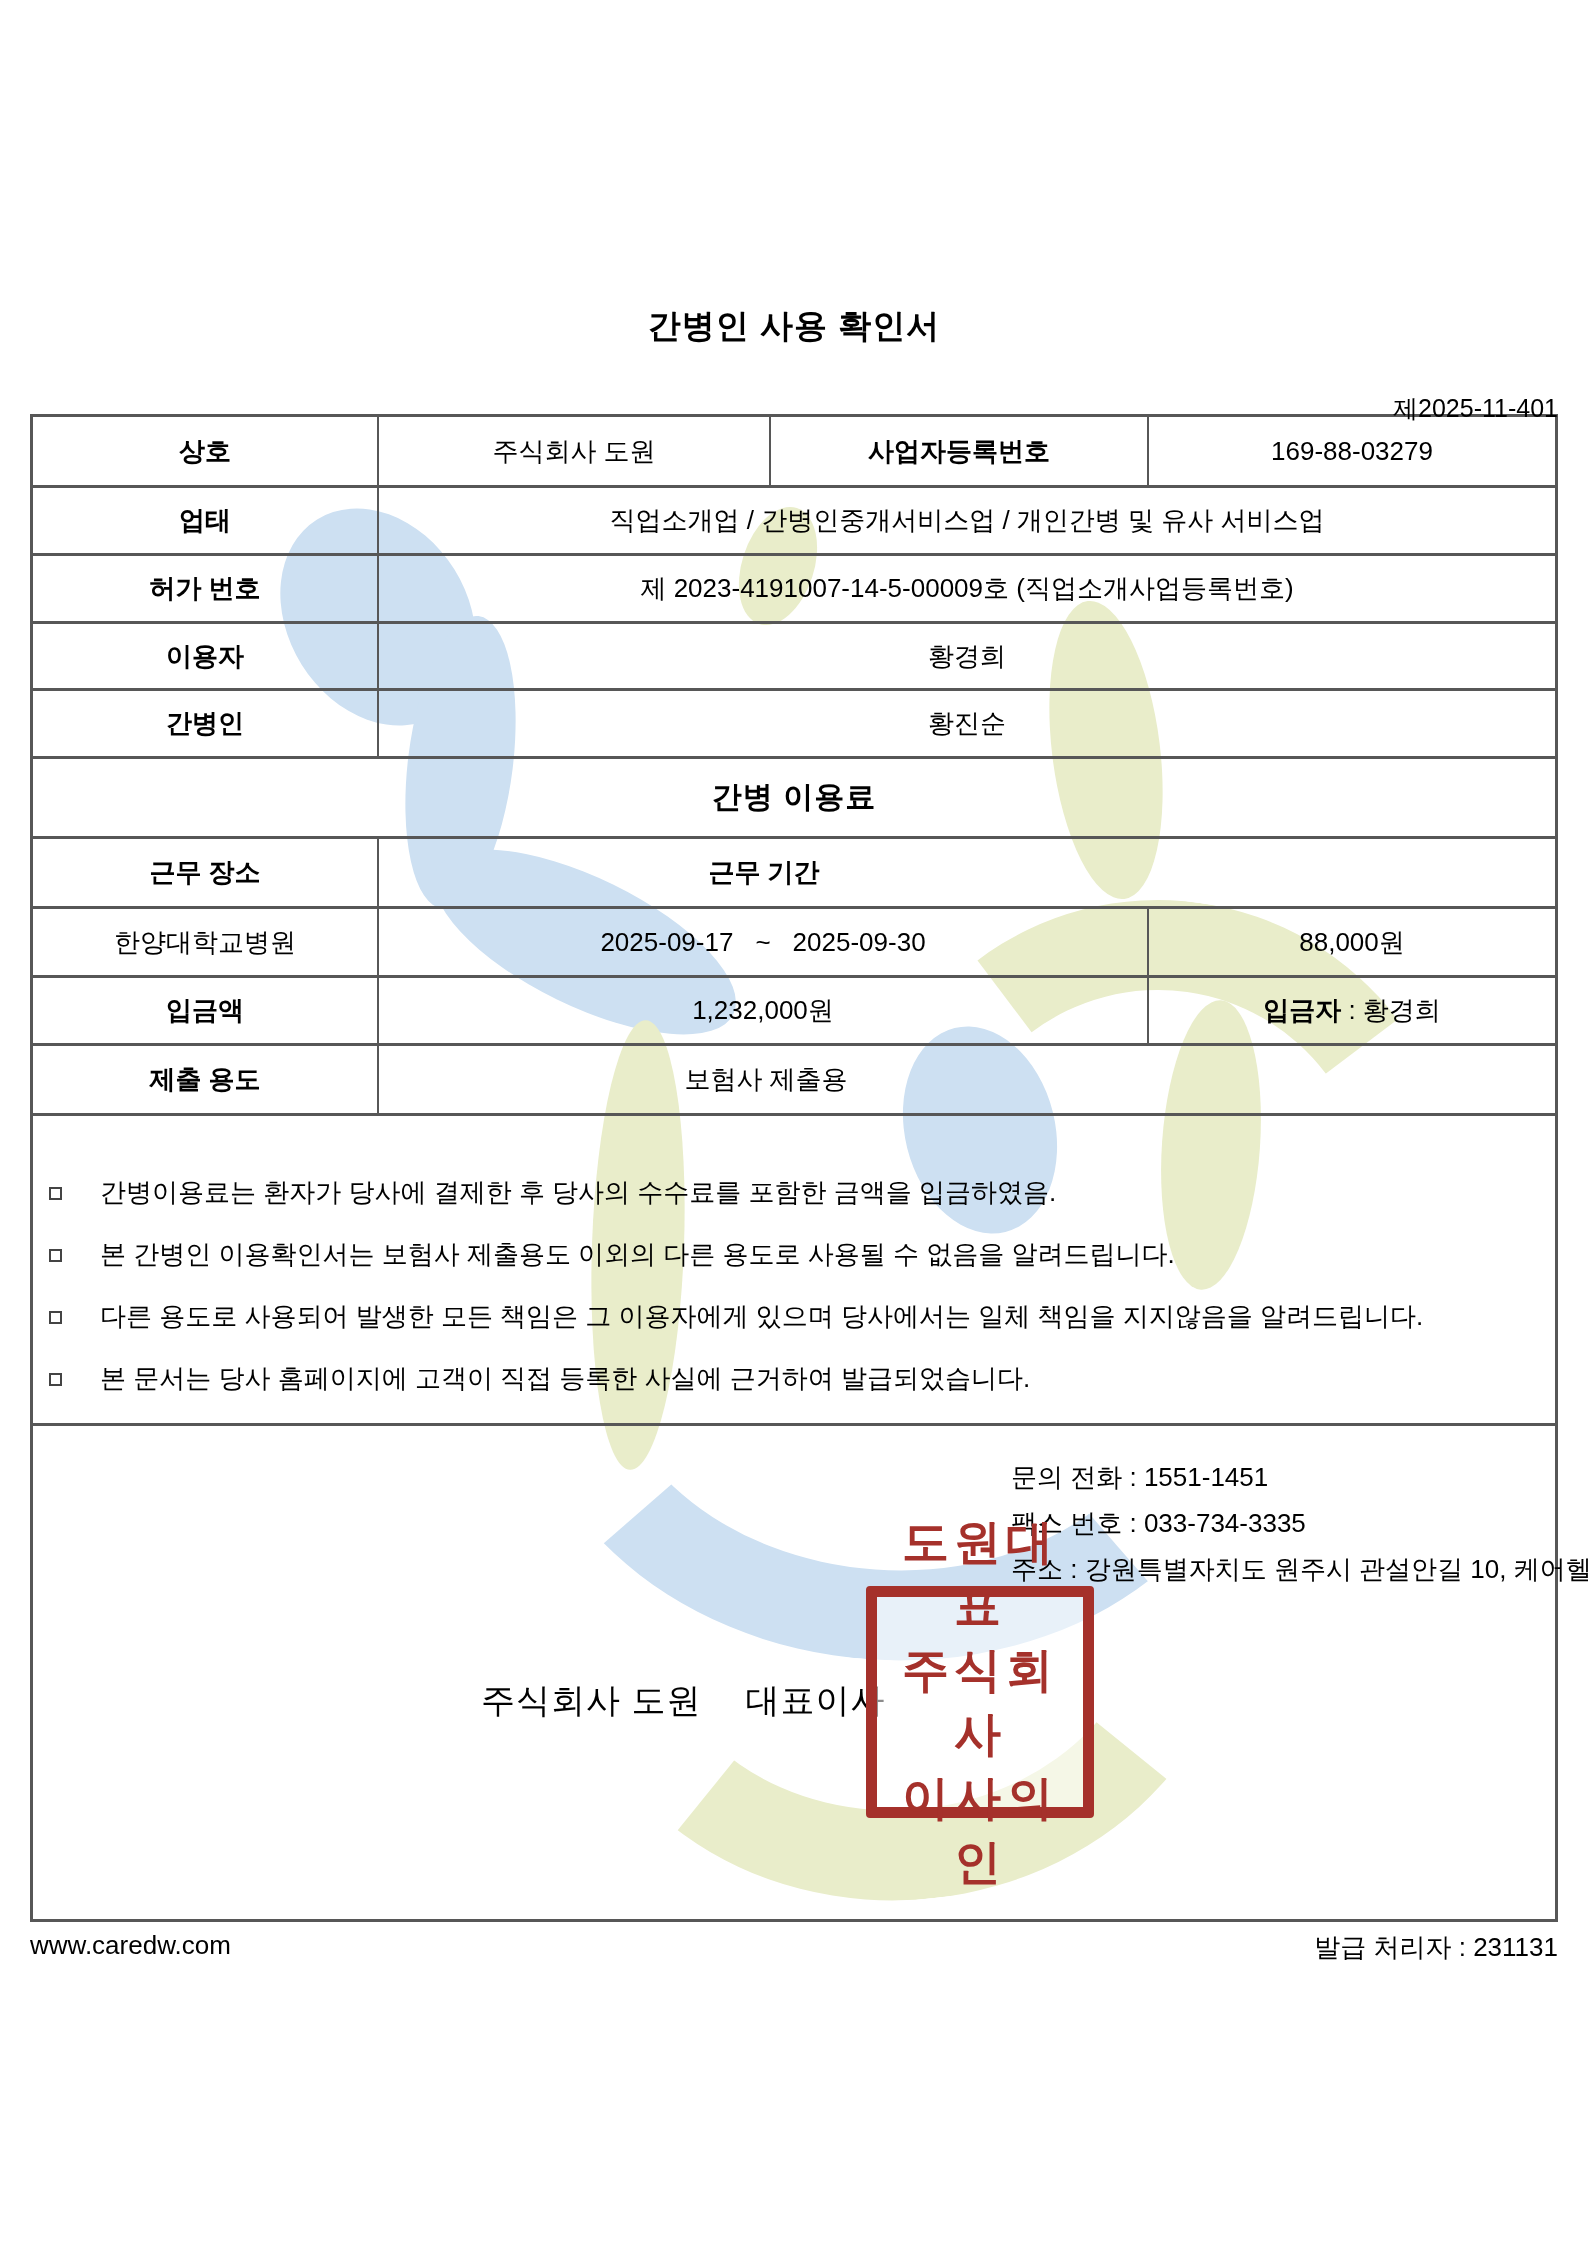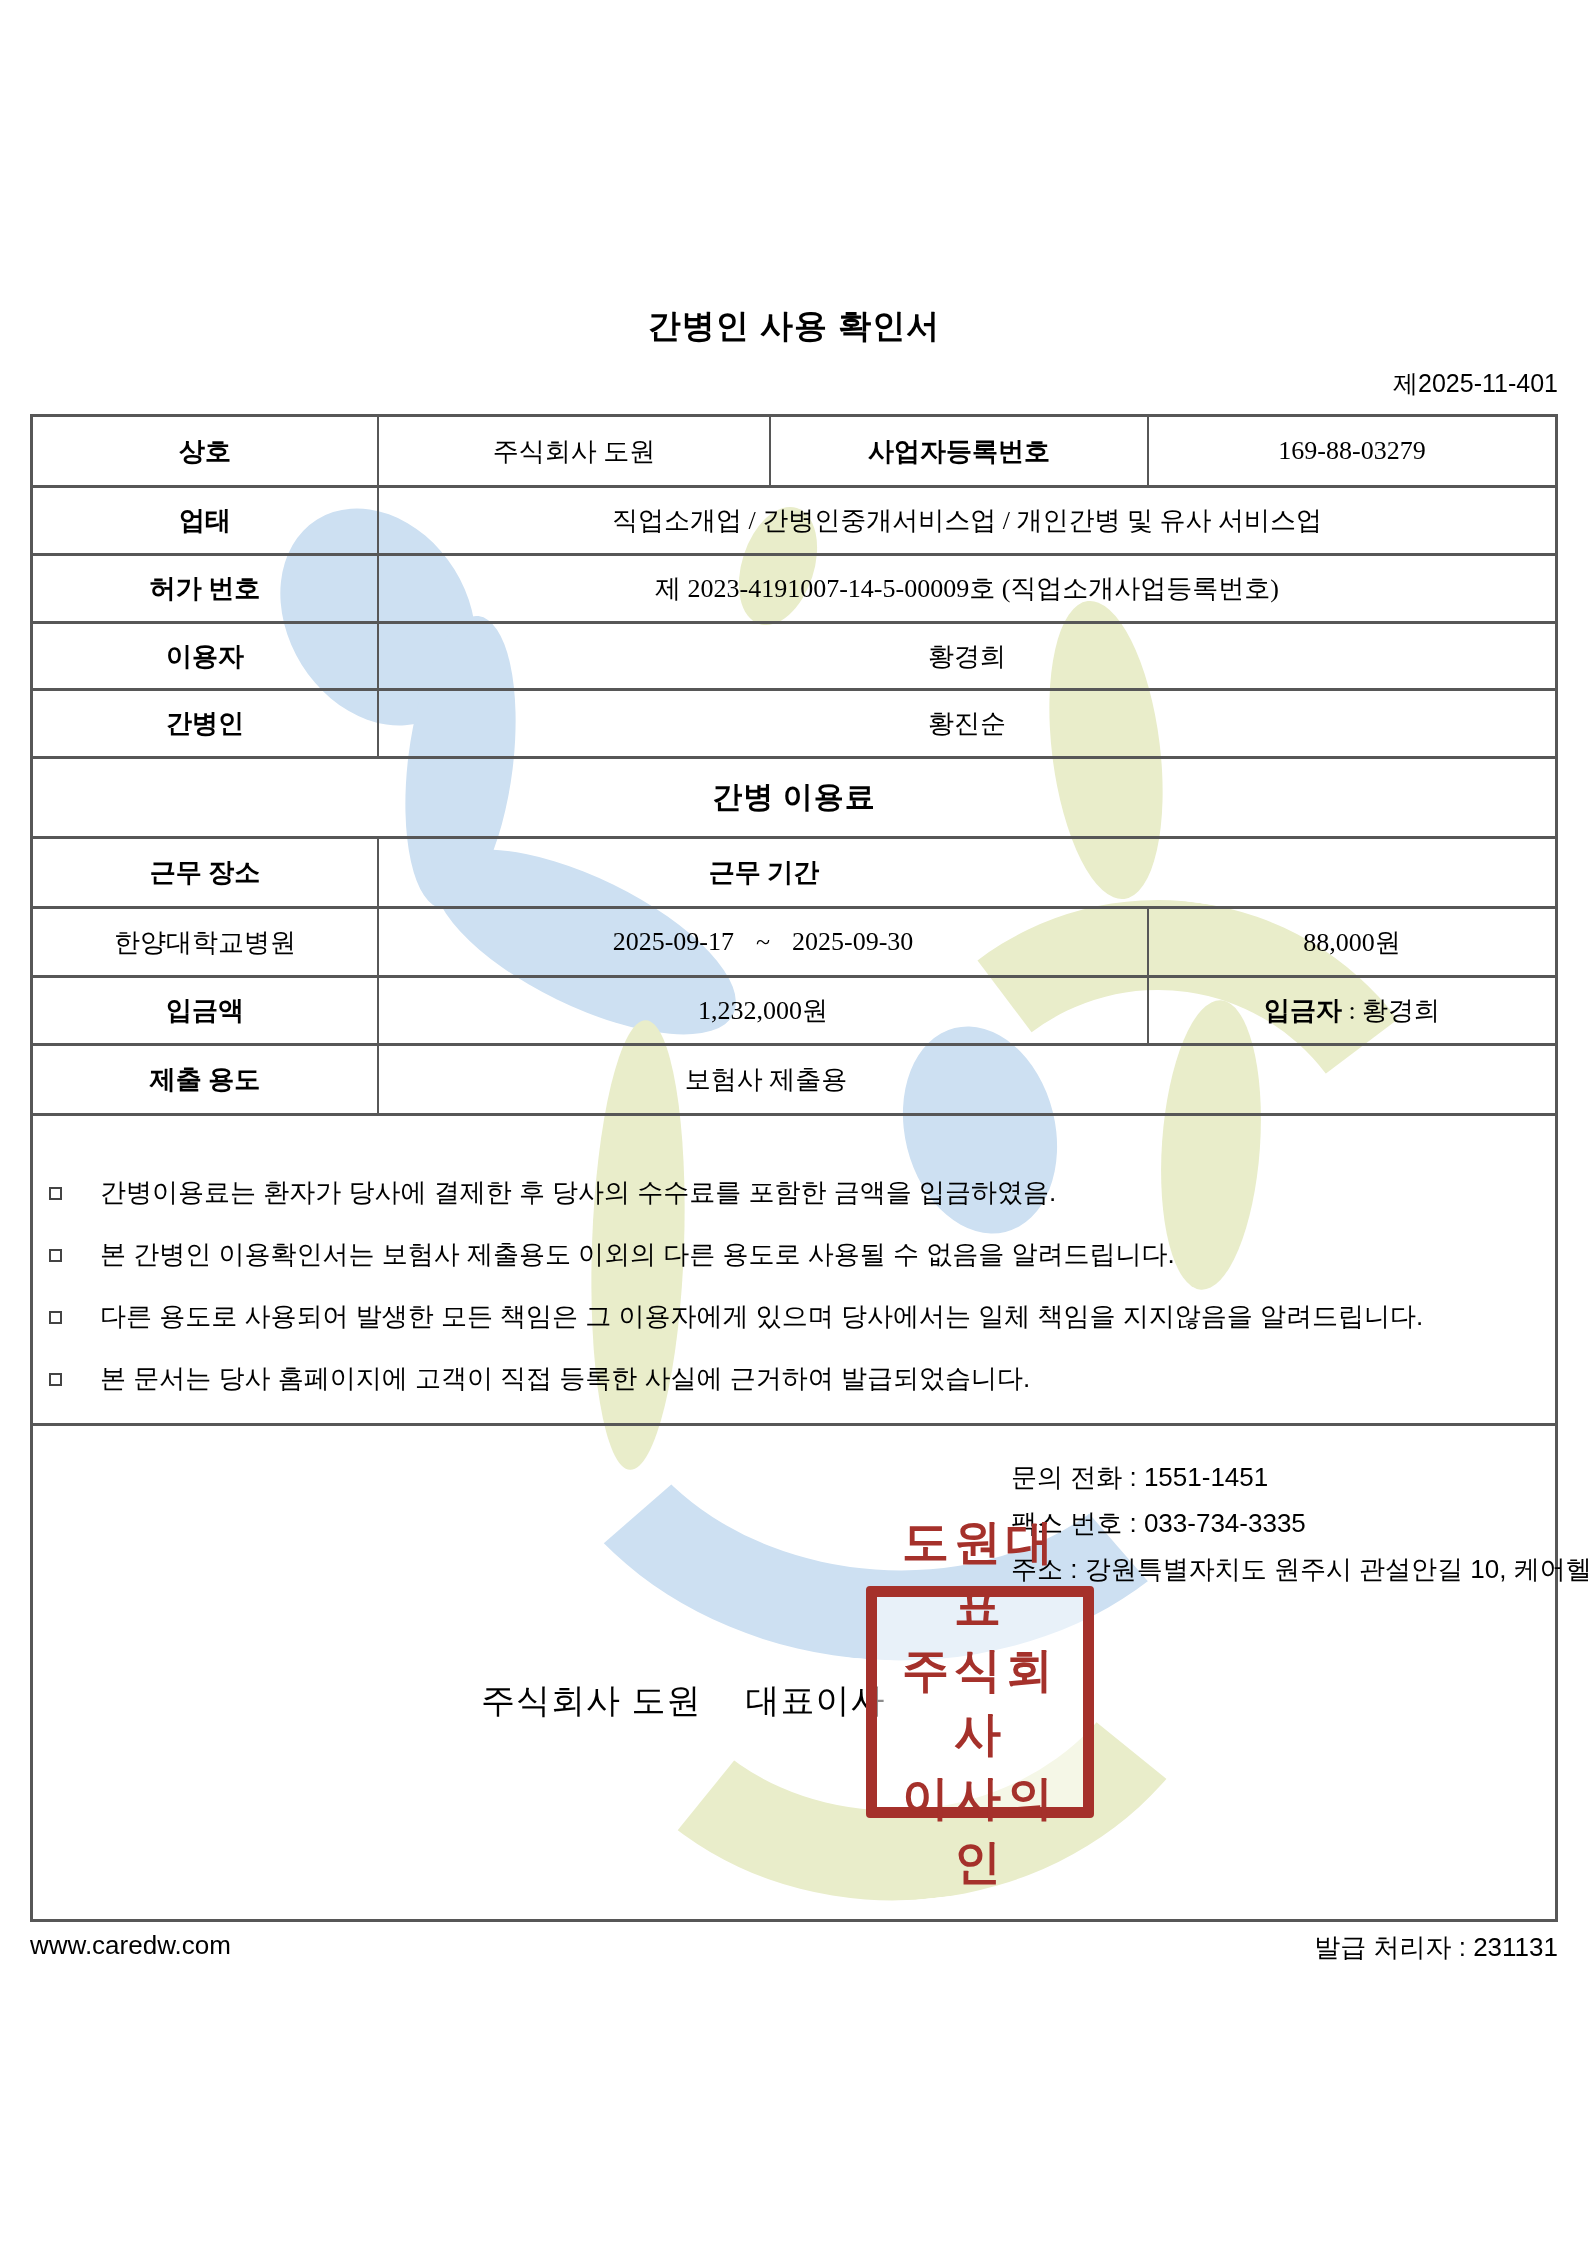--- a/index.html
+++ b/index.html
@@ -9,30 +9,30 @@
   
   #watermark{position:absolute;inset:0;z-index:0;pointer-events:none;}
   .wm{position:absolute;border-radius:50%;}
   .wm-blue{background:#cde0f2;}
   .wm-green{background:#e9edca;}
   .wm-arc{background:transparent !important;border:90px solid transparent;border-radius:50%;}
 
   
   .doc-title{position:absolute;left:0;top:304px;width:100%;text-align:center;
              font-size:33px;font-weight:bold;letter-spacing:1px;z-index:2;}
-  .doc-number{position:absolute;right:30px;top:367px;font-size:25px;z-index:2;}
+  .doc-number{position:absolute;right:30px;top:392px;font-size:25px;z-index:2;}
 
   
   #doc-table{position:absolute;left:30px;top:414px;width:1528px;height:1508px;
              border:3px solid #575757;box-sizing:border-box;z-index:1;
              display:flex;flex-direction:column;font-size:26px;}
   .trow{display:flex;box-sizing:border-box;border-bottom:3px solid #575757;flex:0 0 auto;}
   .trow:last-child{border-bottom:none;}
   .tcell{display:flex;align-items:center;justify-content:center;box-sizing:border-box;
-         border-right:2px solid #575757;padding:0 8px;font-family:Liberation Serif, serif;}
+         border-right:2px solid #575757;padding:0 8px;}
   .tcell:last-child{border-right:none;}
   .lbl{font-weight:bold;}
   .w-label{flex:0 0 346px;}
   .w-rest{flex:1 1 auto;}
   .w-b1{flex:0 0 392px;}
   .w-c1{flex:0 0 378px;}
   .w-mid{flex:0 0 770px;}
   .sec-title{font-size:30px;font-weight:bold;letter-spacing:1px;}
   .sep-gap{display:inline-block;margin:0 22px;}
 

